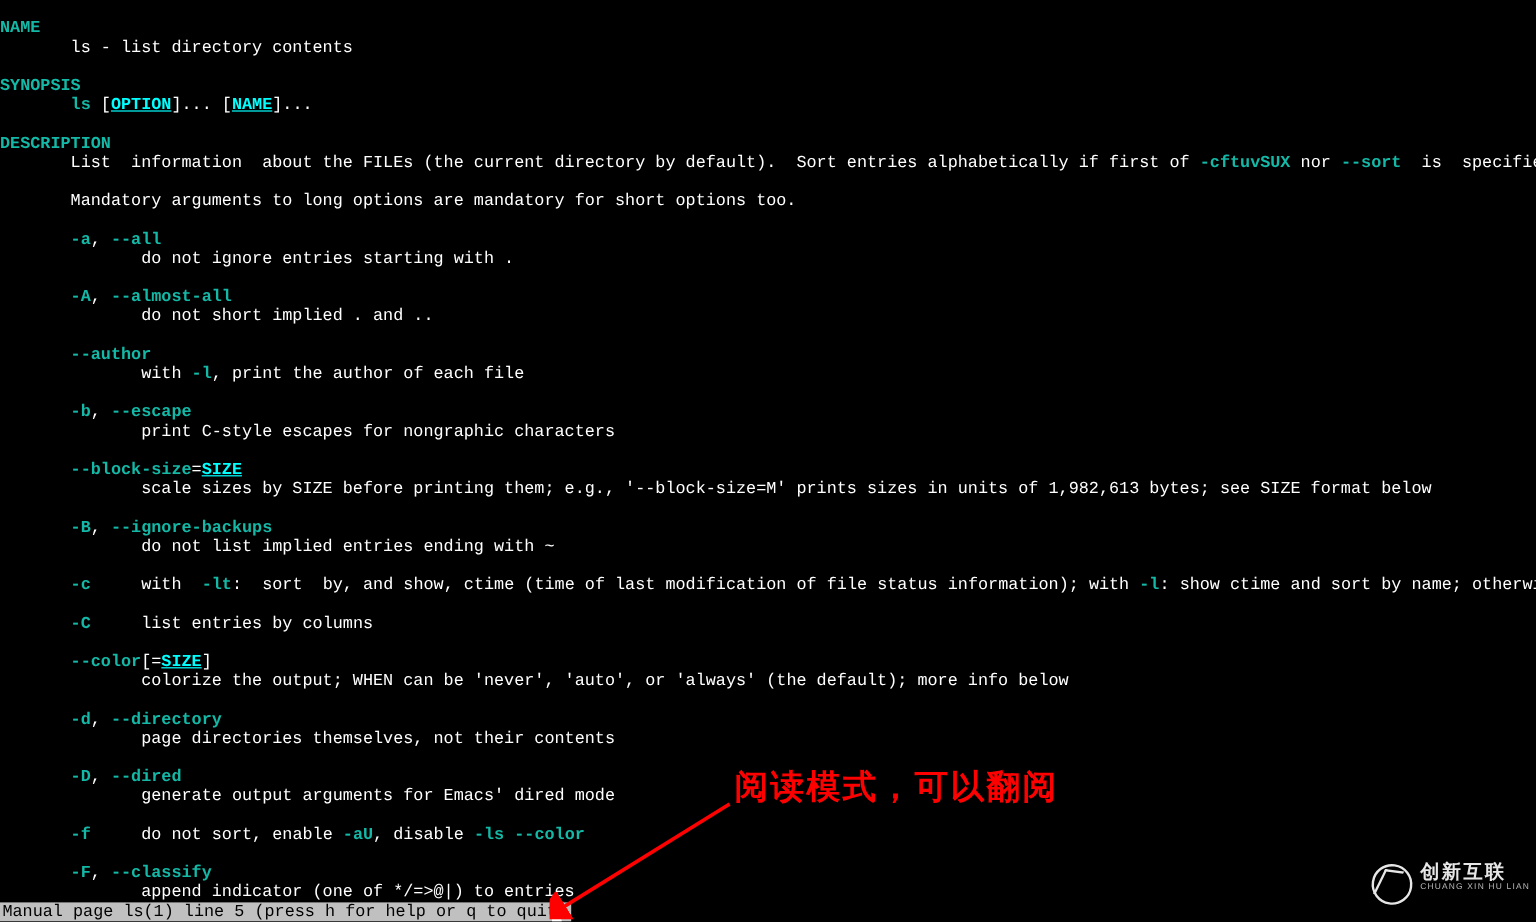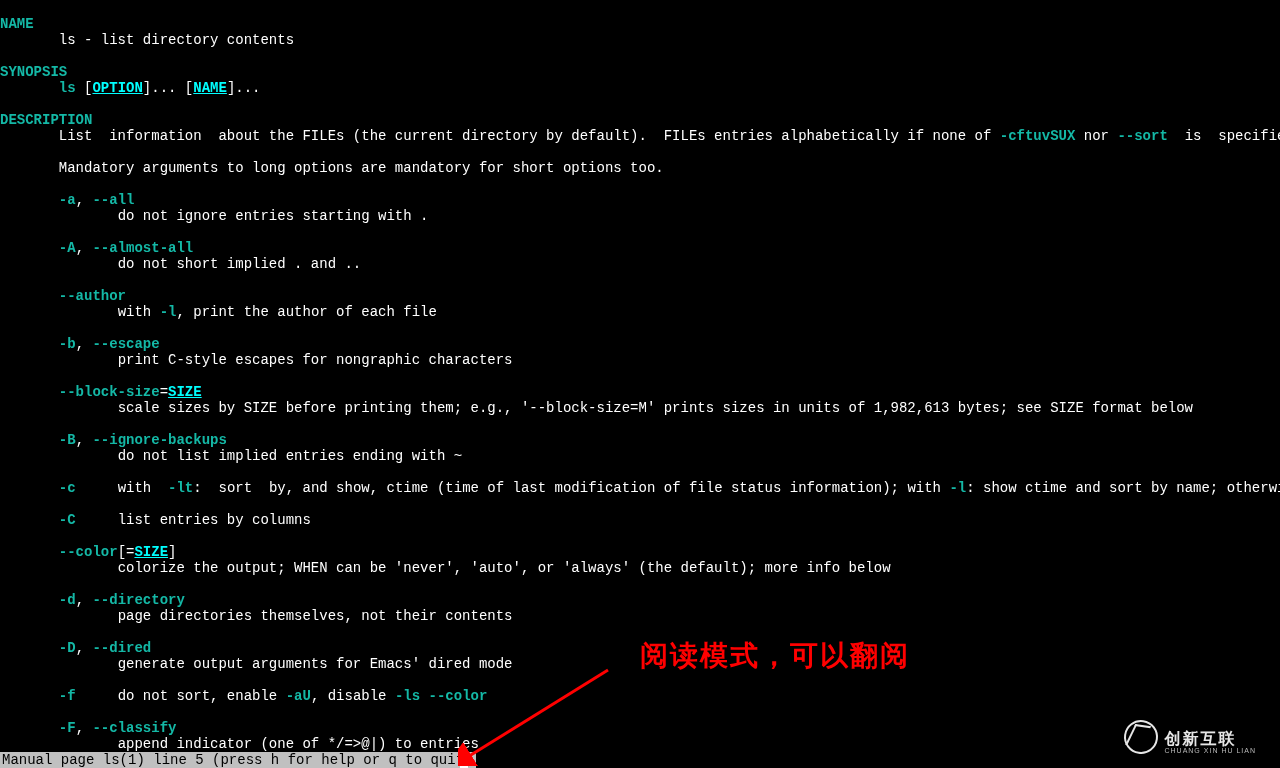--- a/index.html
+++ b/index.html
@@ -44,24 +44,24 @@
     font-size: 28px;
     font-weight: bold;
     letter-spacing: 2px;
   }
   .arrow {
     position: absolute;
     pointer-events: none;
   }
   .brand {
     position: absolute;
-    right: 24px;
+    right: 5px;
     bottom: 14px;
     display: flex;
-    align-items: flex-end;
+    align-items: flex-start;
     gap: 6px;
     opacity: 0.9;
   }
   .brand-logo {
     width: 30px; height: 30px;
     border: 2px solid #fff;
     border-radius: 50%;
     position: relative;
     transform: rotate(8deg);
   }
@@ -86,21 +86,21 @@
 <body>
 
 <div class="man-page">
 <span class="b">NAME</span>
        <span>ls - list directory contents</span>
 
 <span class="b">SYNOPSIS</span>
        <span class="b">ls</span> [<span class="cy">OPTION</span>]... [<span class="cy">NAME</span>]...
 
 <span class="b">DESCRIPTION</span>
-       <span>List  information  about the FILEs (the current directory by default).  FILEs entries alphabetically if none of </span><span class="b">-cftuvSUX</span><span> nor </span><span class="b">--sort</span><span>  is  specified.</span>
+       <span>List  information  about the FILEs (the current directory by default).  Sort entries alphabetically if first of </span><span class="b">-cftuvSUX</span><span> nor </span><span class="b">--sort</span><span>  is  specified.</span>
 
        <span>Mandatory arguments to long options are mandatory for short options too.</span>
 
        <span class="b">-a</span>, <span class="b">--all</span>
               <span>do not ignore entries starting with .</span>
 
        <span class="b">-A</span>, <span class="b">--almost-all</span>
               <span>do not short implied . and ..</span>
 
        <span class="b">--author</span>
@@ -139,21 +139,21 @@
 
 <svg class="arrow" style="left:458px;top:666px;" width="160" height="100">
   <defs>
     <marker id="ah" markerWidth="12" markerHeight="10" refX="2" refY="5" orient="auto">
       <polygon points="0,0 12,5 0,10" fill="#ff0000"></polygon>
     </marker>
   </defs>
   <line x1="150" y1="4" x2="8" y2="92" stroke="#ff0000" stroke-width="3" marker-end="url(#ah)"></line>
 </svg>
 
-<div class="annotation" style="left:640px;top:648px;">阅读模式，可以翻阅</div>
+<div class="annotation" style="left:612px;top:648px;">阅读模式，可以翻阅</div>
 
 <div class="brand">
   <div class="brand-logo"></div>
   <div class="brand-txt">
     <div class="t1">创新互联</div>
     <div class="t2">CHUANG XIN HU LIAN</div>
   </div>
 </div>
 
 </body></html>

